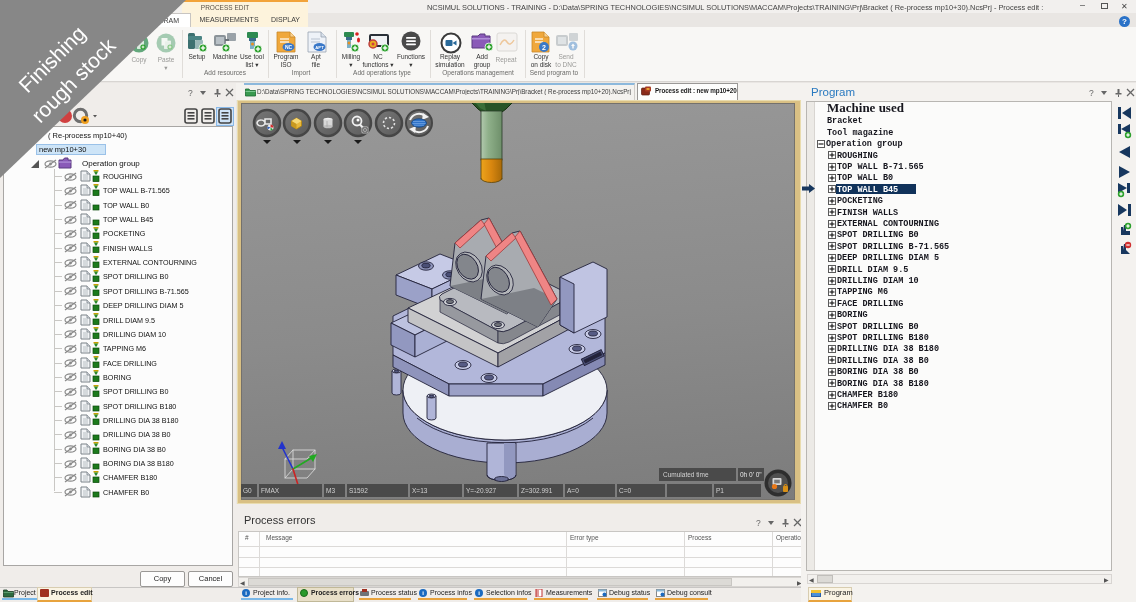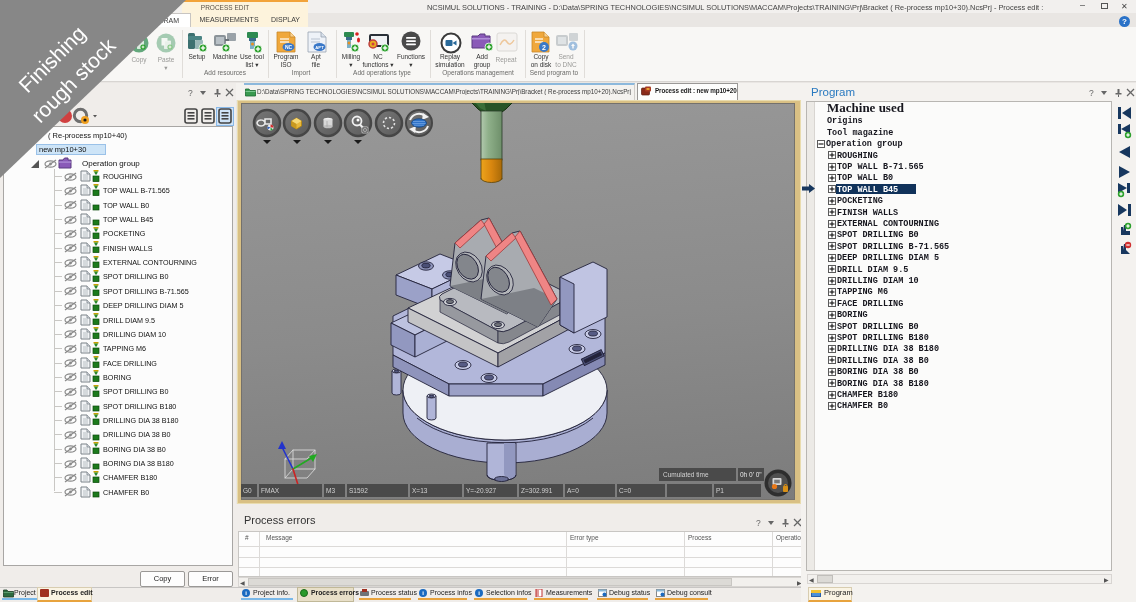--- a/index.html
+++ b/index.html
@@ -663,21 +663,21 @@
     <path d="M7,1 L7,4 L10,4" fill="#dde2e6" stroke="#7a8288" stroke-width="0.8"></path>
     <line x1="3" y1="5" x2="8" y2="5" stroke="#aab2b8" stroke-width="0.8"></line>
     <line x1="3" y1="7" x2="8" y2="7" stroke="#aab2b8" stroke-width="0.8"></line>
     <line x1="3" y1="9" x2="8" y2="9" stroke="#aab2b8" stroke-width="0.8"></line>
   </svg>
 <svg class="abs" style="left:92px;top:485.2px" width="8" height="13">
     <rect x="1" y="7" width="6" height="5" fill="#1c7a1c" stroke="#0c4a0c" stroke-width="0.7"></rect>
   </svg>
 <div class="abs" style="left:103px;top:487.7px;font-size:7.2px;color:#111;white-space:nowrap;">CHAMFER B0</div>
 <div class="abs" style="left:140px;top:571px;width:45px;height:16px;background:#fdfdfd;border:1px solid #9a9896;border-radius:2px;font-size:7.5px;color:#222;text-align:center;line-height:14px;">Copy</div>
-<div class="abs" style="left:188px;top:571px;width:45px;height:16px;background:#fdfdfd;border:1px solid #9a9896;border-radius:2px;font-size:7.5px;color:#222;text-align:center;line-height:14px;">Error</div>
+<div class="abs" style="left:188px;top:571px;width:45px;height:16px;background:#fdfdfd;border:1px solid #9a9896;border-radius:2px;font-size:7.5px;color:#222;text-align:center;line-height:14px;">Cancel</div>
 <div class="abs" style="left:0px;top:587px;width:236px;height:15px;background:#f0edea;border-top:1px solid #c8c6c4;"></div>
 <svg class="abs" style="left:3px;top:588px" width="11" height="10">
     <path d="M0.5,2 L4,2 L5,3.5 L10.5,3.5 L10.5,9 L0.5,9 Z" fill="#2d6a3f" stroke="#1a3a26" stroke-width="0.8"></path>
     <path d="M0.5,4.5 L10.5,4.5" stroke="#5a9a6f" stroke-width="1"></path>
   </svg>
 <div class="abs" style="left:14px;top:589px;font-size:7px;color:#222;">Project</div>
 <div class="abs" style="left:2px;top:598px;width:45px;height:2px;background:#7ab8e8;"></div>
 <div class="abs" style="left:37px;top:587px;width:55px;height:15px;background:#faf4e4;border:1px solid #d8cdb0;border-bottom:2px solid #e8a33d;"></div>
 <div class="abs" style="left:40px;top:589px;width:9px;height:8px;background:#a03020;border-radius:1px;"></div>
 <div class="abs" style="left:51px;top:589px;font-size:7px;font-weight:bold;color:#222;">Process edit</div>
@@ -1000,21 +1000,21 @@
       <rect x="3" y="6.5" width="1" height="2.5" fill="#666"></rect>
     </g>
     <g transform="translate(38,0)">
       <line x1="0" y1="1" x2="7" y2="8" stroke="#666" stroke-width="1.3"></line>
       <line x1="7" y1="1" x2="0" y2="8" stroke="#666" stroke-width="1.3"></line>
     </g>
   </svg>
 <div class="abs" style="left:806px;top:101px;width:306px;height:470px;background:#fbfbfa;border:1px solid #b8b6b2;"></div>
 <div class="abs" style="left:807px;top:102px;width:8px;height:468px;background:#eceae6;border-right:1px solid #d8d5d1;"></div>
 <div class="abs" style="left:827px;top:100px;font-family:Liberation Serif, serif;font-weight:bold;font-size:13px;color:#16161e;white-space:nowrap;">Machine used</div>
-<div class="abs" style="left:827px;top:116.4px;font-family:'Liberation Mono',monospace;font-weight:bold;font-size:8.5px;color:#16161e;white-space:nowrap;">Origins</div>
+<div class="abs" style="left:827px;top:116.4px;font-family:'Liberation Mono',monospace;font-weight:bold;font-size:8.5px;color:#16161e;white-space:nowrap;">Bracket</div>
 <div class="abs" style="left:827px;top:127.8px;font-family:'Liberation Mono',monospace;font-weight:bold;font-size:8.5px;color:#16161e;white-space:nowrap;">Tool magazine</div>
 <svg class="abs" style="left:817px;top:139.7px" width="8" height="8">
     <rect x="0.5" y="0.5" width="7" height="7" fill="#fff" stroke="#5a5a5a" stroke-width="1"></rect>
     <line x1="1.5" y1="4" x2="6.5" y2="4" stroke="#111" stroke-width="1.1"></line>
   </svg>
 <div class="abs" style="left:826px;top:139.2px;font-family:'Liberation Mono',monospace;font-weight:bold;font-size:8.5px;color:#16161e;white-space:nowrap;">Operation group</div>
 <svg class="abs" style="left:828px;top:151.1px" width="8" height="8">
     <rect x="0.5" y="0.5" width="7" height="7" fill="#fff" stroke="#5a5a5a" stroke-width="1"></rect>
     <line x1="1.5" y1="4" x2="6.5" y2="4" stroke="#111" stroke-width="1.1"></line>
     <line x1="4" y1="1.5" x2="4" y2="6.5" stroke="#111" stroke-width="1.1"></line>

